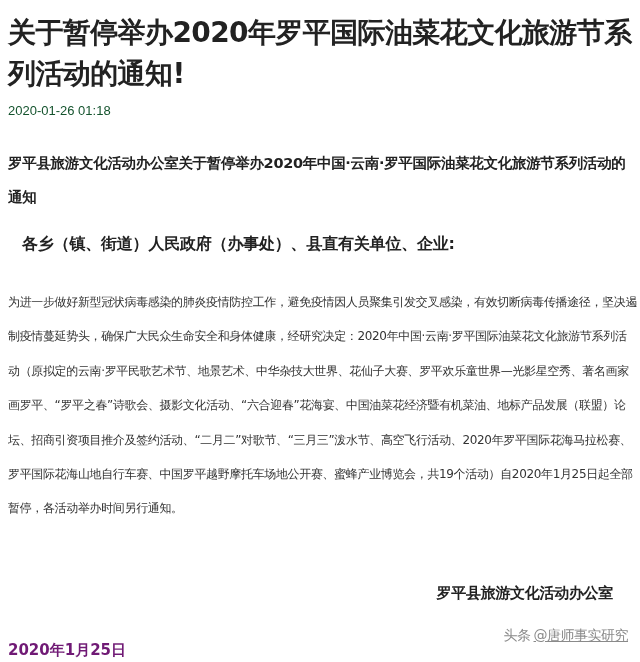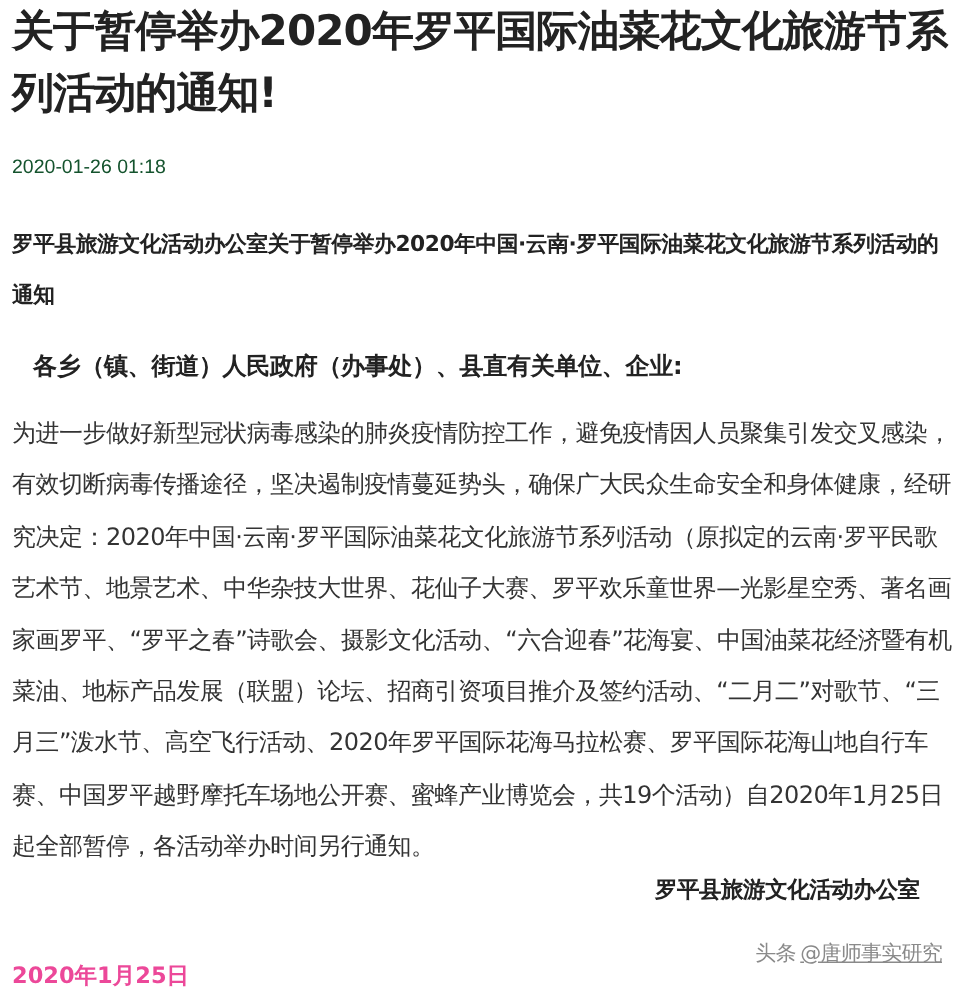--- a/index.html
+++ b/index.html
@@ -17,21 +17,21 @@
   }
   .article {
     position: absolute;
     left: 8px;
     top: 0;
     width: 626px;
   }
   .title {
     position: absolute;
     left: 0;
-    top: 0;
+    top: 12px;
     width: 626px;
     font-size: 28px;
     font-weight: bold;
     line-height: 41px;
     color: #222222;
     letter-spacing: -0.6px;
     margin: 0;
   }
   .timestamp {
     position: absolute;
@@ -57,44 +57,44 @@
     left: 14px;
     top: 234px;
     font-size: 16px;
     font-weight: bold;
     color: #222222;
     letter-spacing: -0.2px;
   }
   .body-text {
     position: absolute;
     left: 0;
-    top: 272px;
+    top: 285px;
     width: 630px;
-    font-size: 16px;
+    font-size: 12px;
     line-height: 34.4px;
     color: #333333;
     letter-spacing: -0.35px;
     margin: 0;
   }
   .signature {
     position: absolute;
     right: 21px;
     top: 584px;
     font-size: 15px;
     font-weight: bold;
     color: #222222;
     letter-spacing: -0.3px;
   }
   .date-line {
     position: absolute;
     left: 0;
     top: 641px;
     font-size: 15px;
     font-weight: bold;
-    color: #ec4899;
+    color: #701a75;
   }
   .watermark {
     position: absolute;
     right: 12px;
     top: 627px;
     font-size: 14px;
     color: #8a8a8a;
     text-shadow: 0 0 1px #ffffff, 0 0 1px #ffffff;
     letter-spacing: -0.5px;
   }

